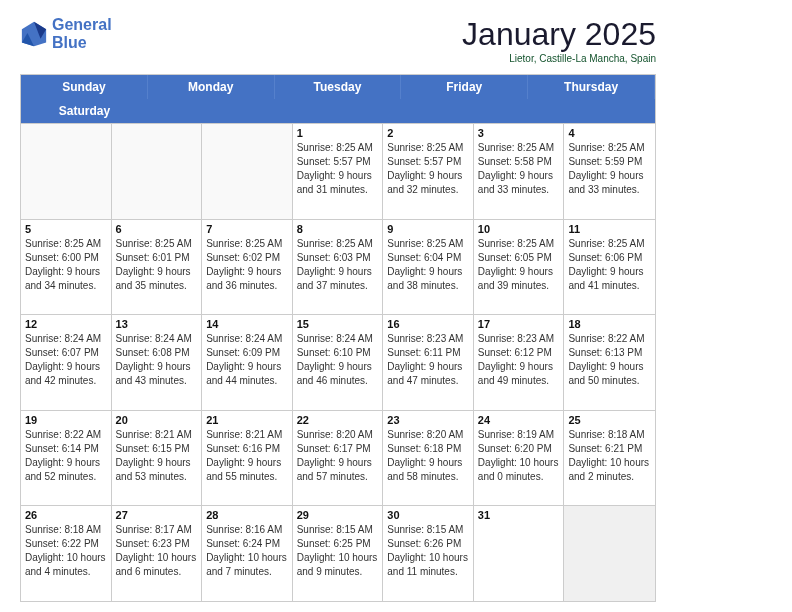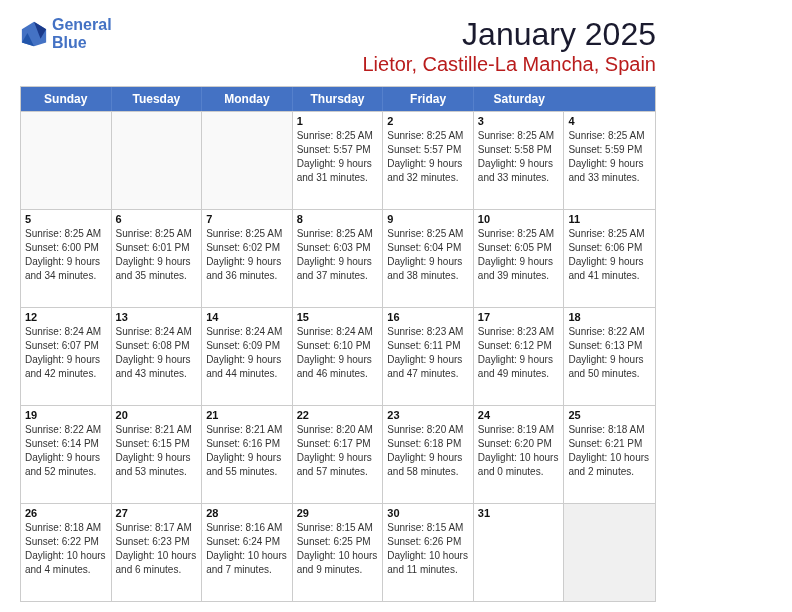--- a/index.html
+++ b/index.html
@@ -43,32 +43,32 @@
     }
     .title-block {
       text-align: right;
     }
     .month-title {
       font-size: 32px;
       font-weight: normal;
       color: #1a1a2e;
     }
     .subtitle {
-      font-size: 20px;
-      color: #b91c1c;
+      font-size: 10px;
+      color: #14532d;
     }
     .calendar {
       flex: 1;
       display: flex;
       flex-direction: column;
       border: 1px solid #ccc;
     }
     .cal-header {
       display: grid;
-      grid-template-columns: repeat(7, 1fr);
+      grid-template-columns: repeat(5, 1fr);
       background: #4472c4;
     }
     .cal-header-cell {
       color: #fff;
       font-size: 12px;
       font-weight: bold;
       text-align: center;
       padding: 5px 2px;
       border-right: 1px solid #5580cc;
     }
@@ -127,24 +127,24 @@
     </div>
     <div class="title-block">
       <div class="month-title">January 2025</div>
       <div class="subtitle">Lietor, Castille-La Mancha, Spain</div>
     </div>
   </div>
 
   <div class="calendar">
     <div class="cal-header">
     <div class="cal-header-cell">Sunday</div>
+        <div class="cal-header-cell">Monday</div>
         <div class="cal-header-cell">Tuesday</div>
-        <div class="cal-header-cell">Monday</div>
+        <div class="cal-header-cell">Friday</div>
         <div class="cal-header-cell">Thursday</div>
-        <div class="cal-header-cell">Friday</div>
         <div class="cal-header-cell">Saturday</div>
       </div>
     <div class="cal-body">
     <div class="cal-row">
           <div class="cal-cell empty"></div>
           <div class="cal-cell empty"></div>
           <div class="cal-cell empty"></div>
           <div class="cal-cell">
             <div class="day-num">1</div>
             <div class="cell-text" style="white-space: pre-line;">Sunrise: 8:25 AM

